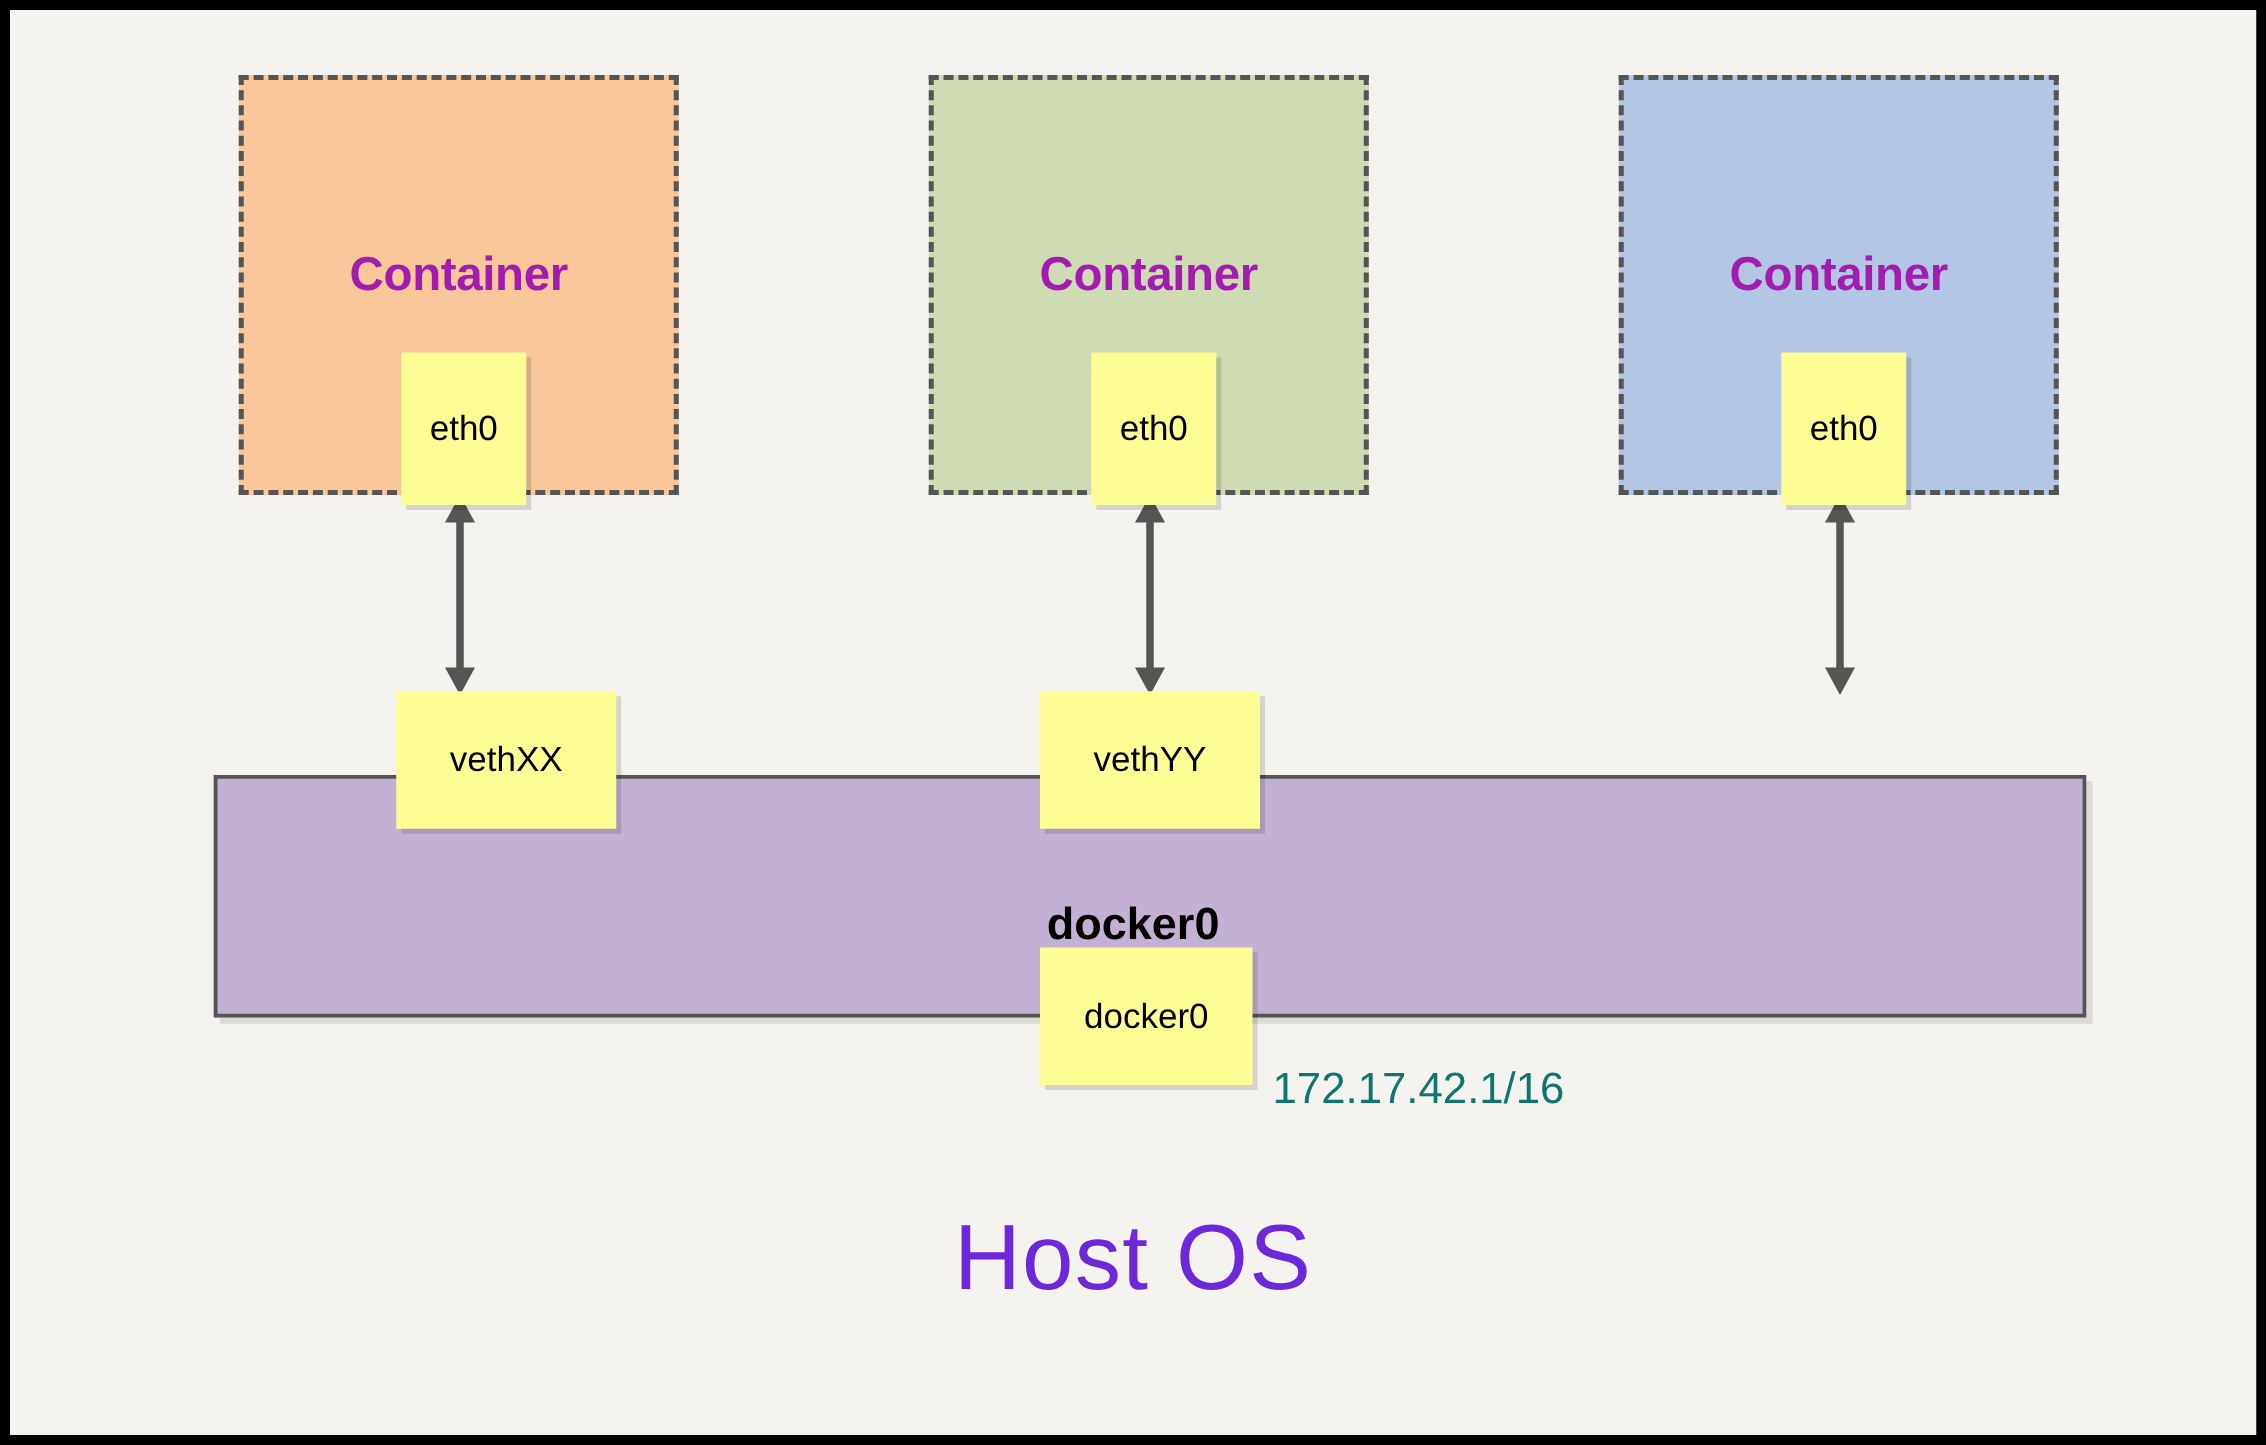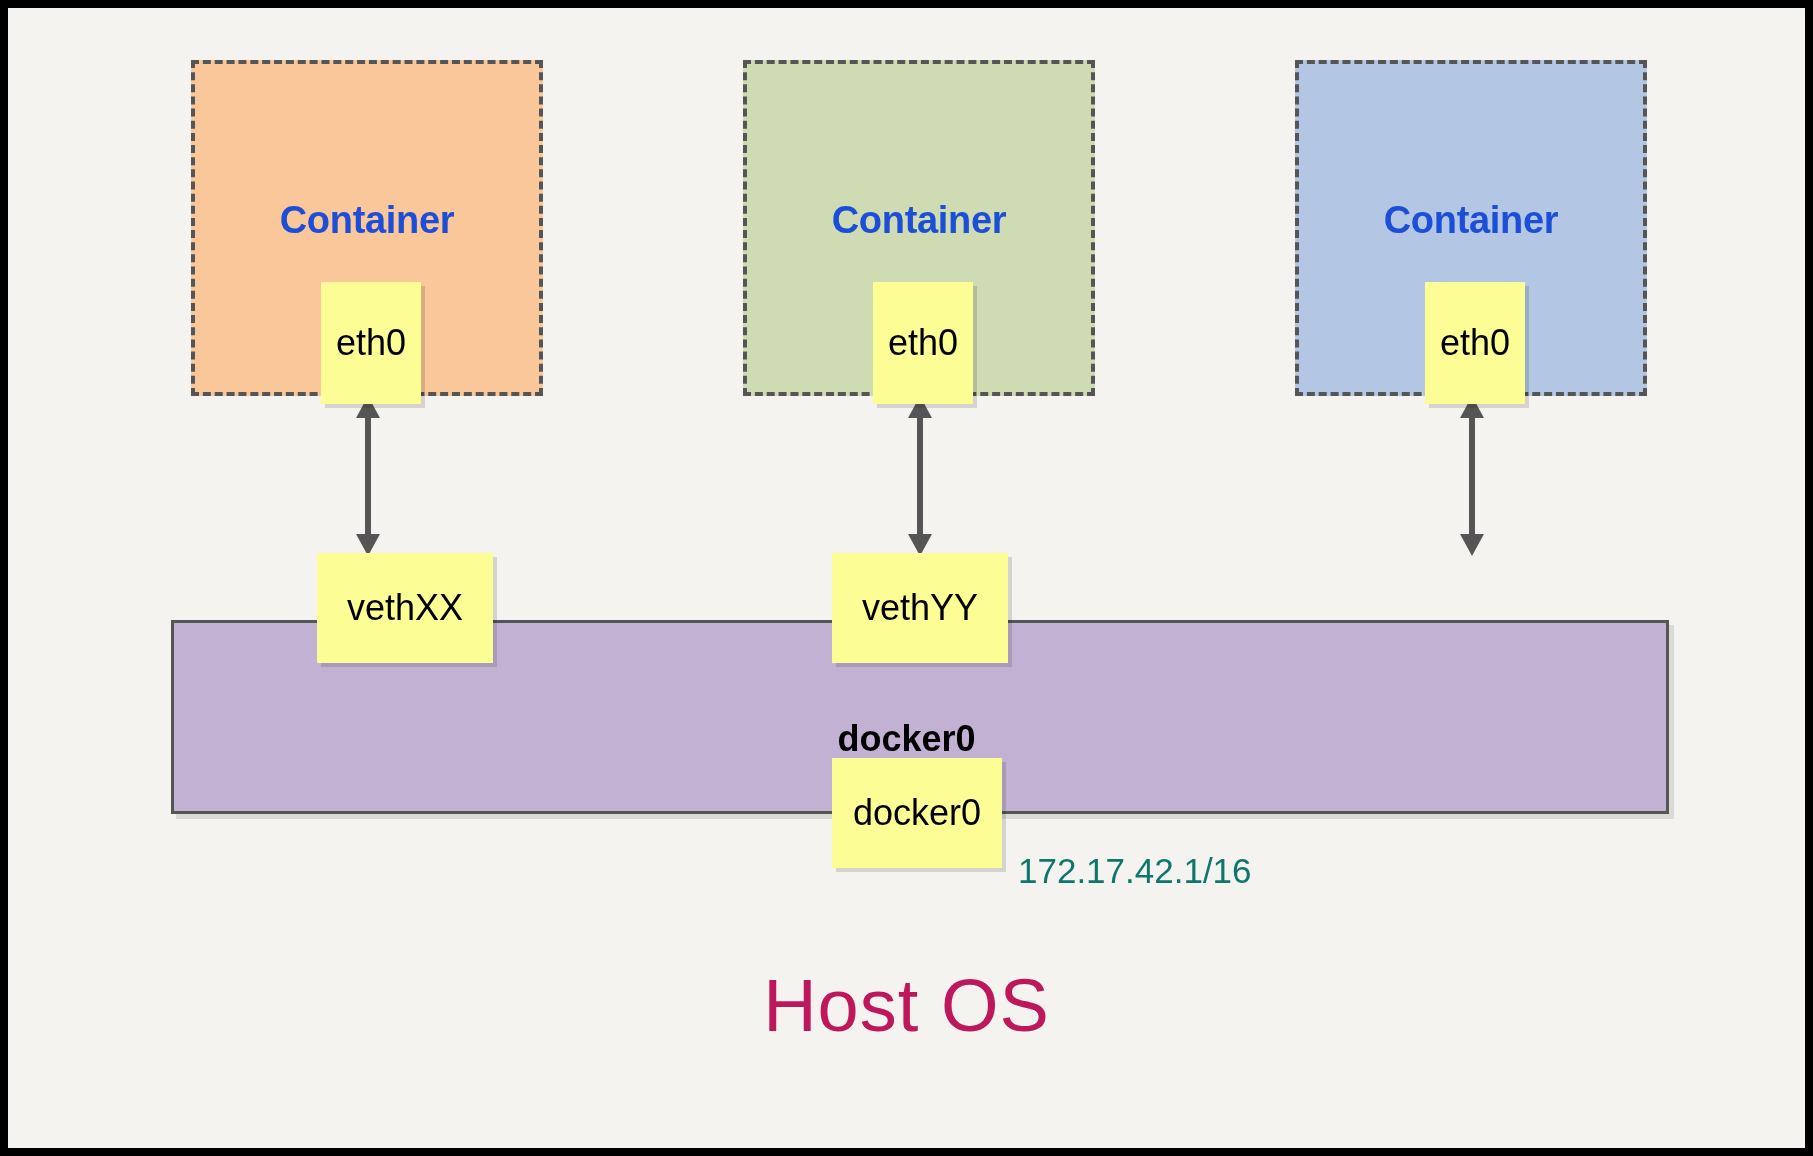--- a/index.html
+++ b/index.html
@@ -37,33 +37,33 @@
   .container-box.c2 { left: 735px;  background: #cfdbb2; }
   .container-box.c3 { left: 1287px; background: #b3c6e3; }
 
   .container-title {
     position: absolute;
     left: 0; right: 0;
     top: 135px;
     text-align: center;
     font-size: 38px;
     font-weight: bold;
-    color: #1d4ed8;
+    color: #a21caf;
     letter-spacing: -0.3px;
   }
 
   
   .chip {
     position: absolute;
     background: #fdfd96;
     box-shadow: 4px 4px 0 0 rgba(0,0,0,0.13);
     display: flex;
     align-items: center;
     justify-content: center;
-    font-size: 36px;
+    font-size: 28px;
     color: #000000;
     z-index: 5;
   }
 
   
   .chip.eth0 {
     width: 100px;
     height: 122px;
     left: 126px;   
     top: 218px;
@@ -146,21 +146,21 @@
     color: #0f766e;
     white-space: nowrap;
   }
 
   .host-os-label {
     position: absolute;
     left: 0; right: 0;
     top: 955px;
     text-align: center;
     font-size: 74px;
-    color: #be185d;
+    color: #6d28d9;
     letter-spacing: 1px;
   }
 </style>
 </head>
 <body>
 
 <div id="canvas">
   <div class="host-panel">
 
     <div class="container-box c1">

